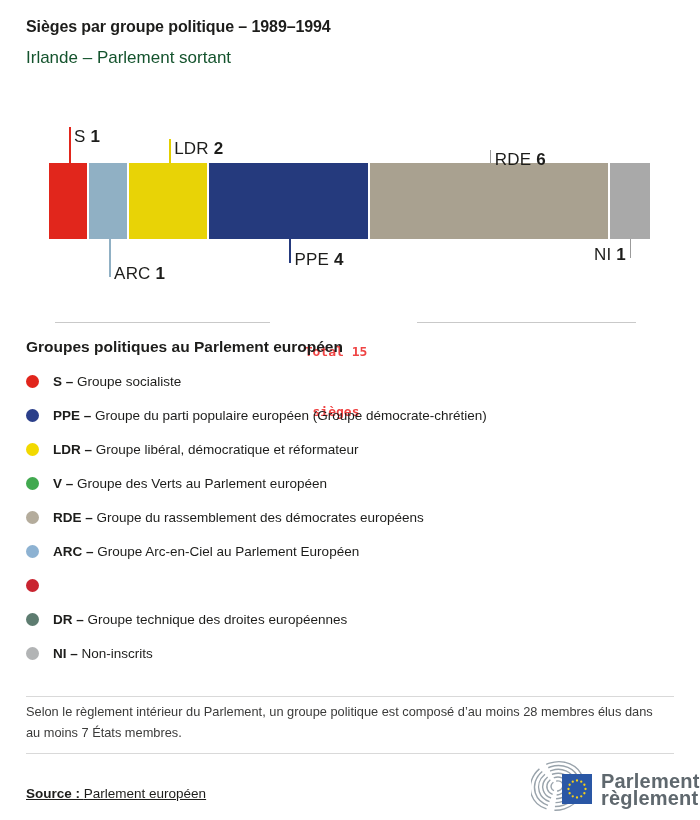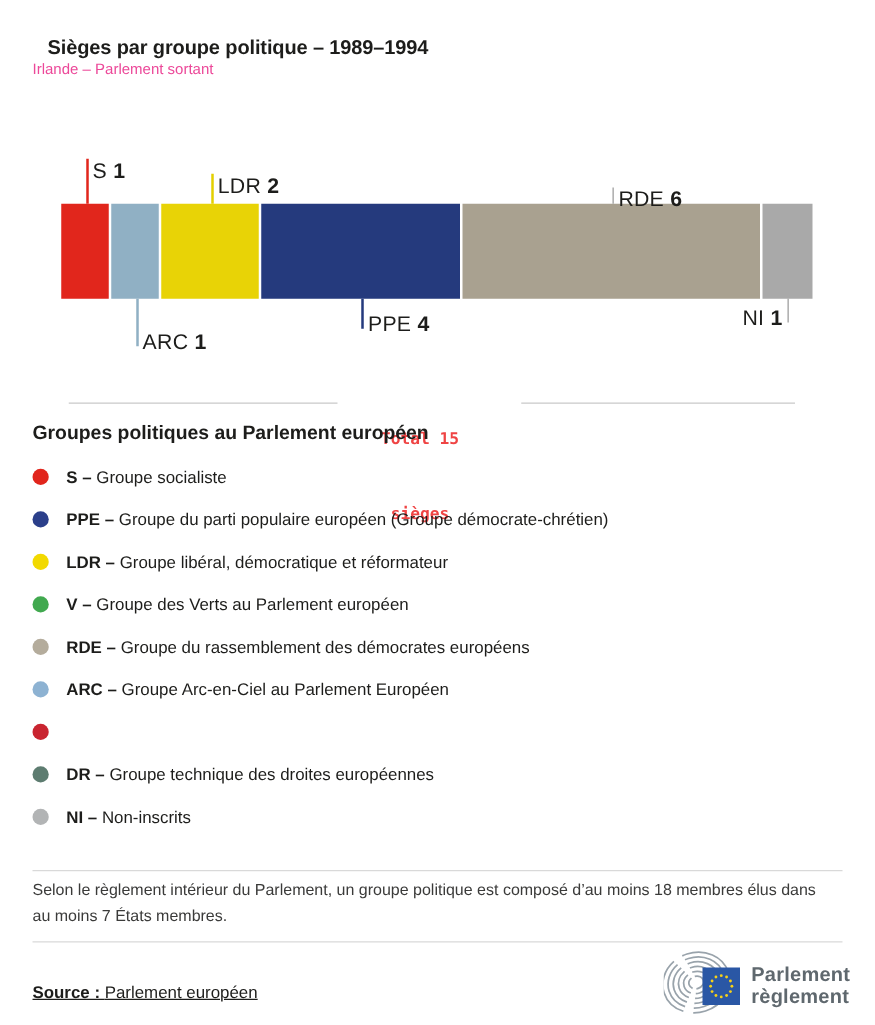--- a/index.html
+++ b/index.html
@@ -1,21 +1,21 @@
 <!DOCTYPE html>
 <html><head>
 <meta charset="utf-8">
 <style>
   html,body{margin:0;padding:0;background:#fff;}
   .page{
     position:relative;width:700px;height:820px;background:#ffffff;overflow:hidden;
     font-family:"Liberation Sans",sans-serif;color:#1d1d1b;
   }
-  .title{position:absolute;left:26px;top:18px;margin:12px;font-size:16px;font-weight:700;color:#1d1d1b;letter-spacing:-0.1px;}
-  .subtitle{position:absolute;left:26px;top:48px;font-size:12px;font-weight:400;color:#ec4899;}
+  .title{position:absolute;left:26px;top:18px;margin:0;font-size:16px;font-weight:700;color:#1d1d1b;letter-spacing:-0.1px;}
+  .subtitle{position:absolute;left:26px;top:48px;font-size:17px;font-weight:400;color:#14532d;}
   
   .chart{position:absolute;left:0;top:0;width:700px;height:820px;pointer-events:none;}
   .seg{position:absolute;top:163px;height:76px;}
   .tick{position:absolute;width:1.5px;}
   .bar-label{position:absolute;font-size:17px;color:#1d1d1b;white-space:nowrap;letter-spacing:0.2px;}
   .bar-label b{font-weight:700;}
   .total-line{position:absolute;height:1px;background:#c9c9c9;top:322px;}
   .total-line.left{left:55px;width:215px;}
   .total-line.right{left:417px;width:219px;}
   .total-block{
@@ -30,21 +30,21 @@
   .legend .lg-label{font-size:13.5px;color:#1d1d1b;}
   .legend .lg-label b{font-weight:700;}
   .divider{position:absolute;left:26px;width:648px;height:1px;background:#d9d9d9;}
   .divider.d1{top:696px;}
   .divider.d2{top:753px;}
   .footnote{position:absolute;left:26px;top:701px;width:640px;margin:0;font-size:12.8px;line-height:21px;color:#3b3b3a;}
   .source{position:absolute;left:26px;top:786px;font-size:13.5px;color:#1d1d1b;text-decoration:underline;}
   .source b{font-weight:700;}
   .logo{position:absolute;left:531px;top:755px;width:150px;height:60px;}
   .logo svg{position:absolute;left:0;top:0;}
-  .logo-text{position:absolute;left:70px;top:18px;font-size:16px;line-height:16.5px;font-weight:700;color:#5f686e;letter-spacing:0.2px;}
+  .logo-text{position:absolute;left:70px;top:18px;font-size:20px;line-height:16.5px;font-weight:700;color:#5f686e;letter-spacing:0.2px;}
 </style>
 </head>
 <body>
 
 <div class="page">
 
   <h1 class="title">Sièges par groupe politique – 1989–1994</h1>
   <div class="subtitle">Irlande – Parlement sortant</div>
 
   <div class="chart" id="chart">
@@ -108,21 +108,21 @@
         <span class="dot" style="background: rgb(93, 124, 112);"></span>
         <span class="lg-label"><b>DR –</b> Groupe technique des droites européennes</span>
       </li>
       <li>
         <span class="dot" style="background: rgb(178, 180, 181);"></span>
         <span class="lg-label"><b>NI –</b> Non-inscrits</span>
       </li>
     </ul>
 
   <div class="divider d1"></div>
-  <p class="footnote">Selon le règlement intérieur du Parlement, un groupe politique est composé d’au moins 18 membres élus dans au moins 7 États membres.</p>
+  <p class="footnote">Selon le règlement intérieur du Parlement, un groupe politique est composé d’au moins 28 membres élus dans au moins 7 États membres.</p>
   <div class="divider d2"></div>
 
   <div class="source">
     <b>Source :</b>
     <span>Parlement européen</span>
   </div>
 
   <div class="logo">
     <svg id="ep-logo" width="66" height="60" viewBox="0 0 66 60">
       <g id="swirl" fill="none" stroke-width="1.4" stroke="#99a3ab">

